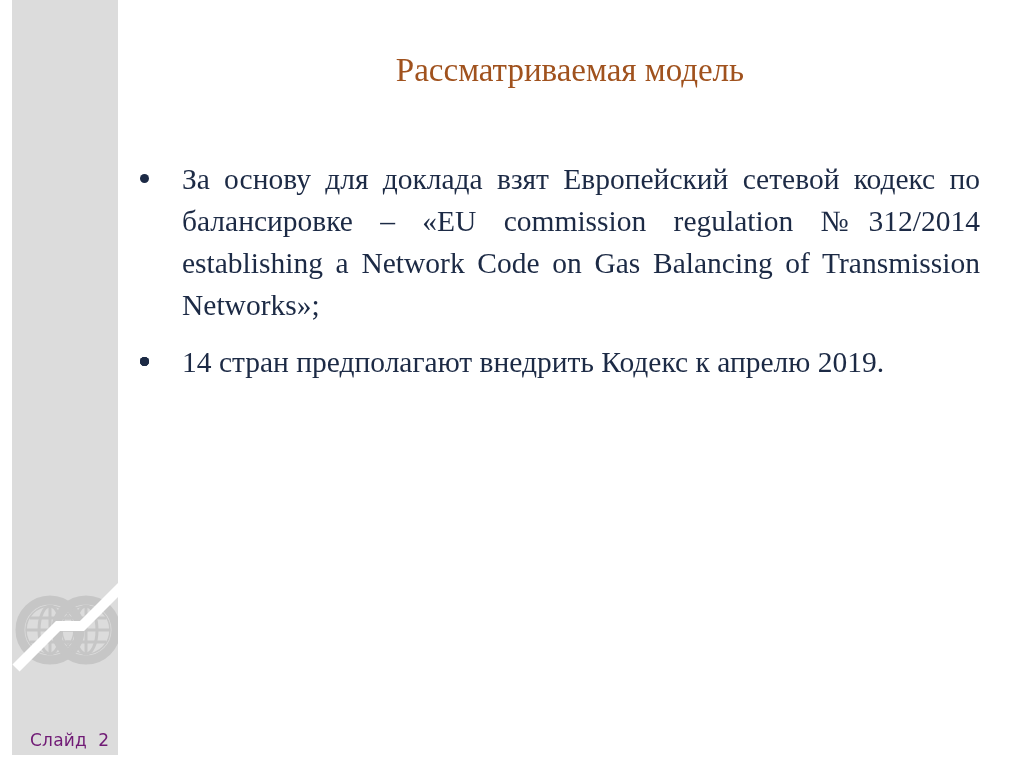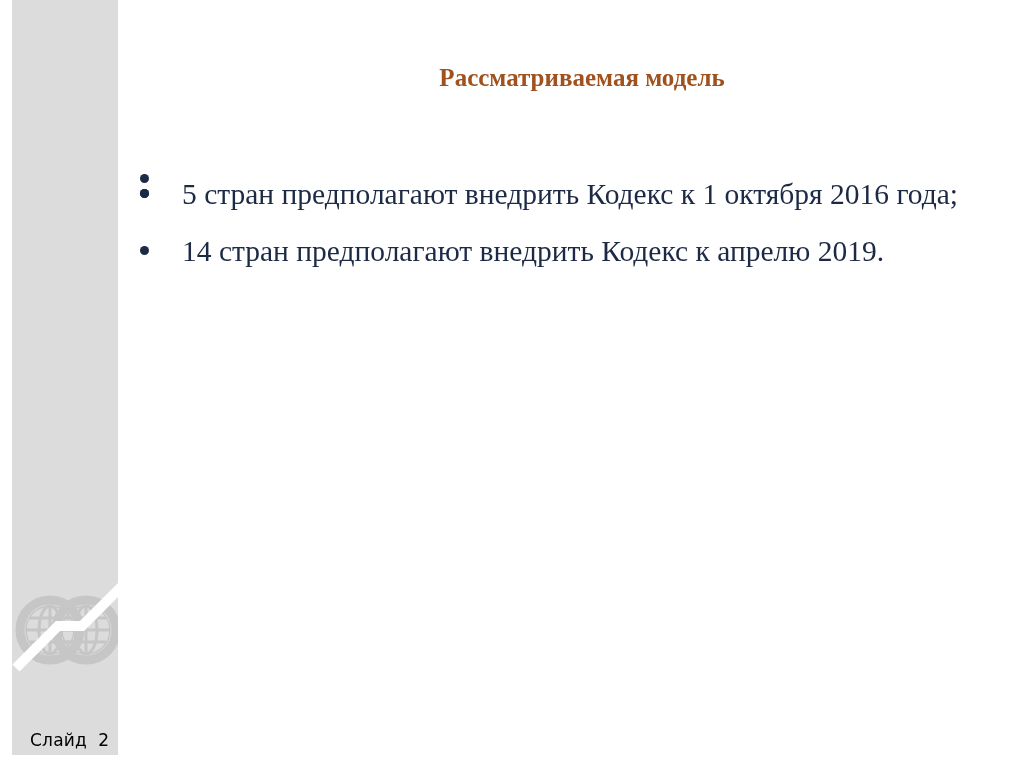--- a/index.html
+++ b/index.html
@@ -30,35 +30,35 @@
       top: 582px;
       width: 106px;
       height: 96px;
     }
     .slide-number {
       position: absolute;
       left: 30px;
       top: 730px;
       font-family: "DejaVu Sans", sans-serif;
       font-size: 17px;
-      color: #000000;
+      color: #701a75;
       letter-spacing: 0.2px;
       white-space: pre;
     }
     .title {
       position: absolute;
       left: 200px;
       top: 48px;
       width: 732px;
       text-align: center;
       font-family: "Liberation Serif", serif;
-      font-weight: bold;
-      font-size: 25px;
+      font-weight: normal;
+      font-size: 33px;
       color: #a0521e;
-      margin: 16px;
+      margin: 4px;
     }
     .bullets {
       position: absolute;
       left: 140px;
       top: 158px;
       width: 840px;
       margin: 0;
       padding: 0;
       list-style: none;
       font-family: "Liberation Serif", serif;
@@ -112,27 +112,27 @@
     <polyline points="4,86 46,44 70,44 114,0" fill="none" stroke="#ffffff" stroke-width="10" stroke-linejoin="miter"></polyline>
   </svg>
 
   <div class="slide-number">Слайд  2</div>
 
   <h1 class="title">Рассматриваемая модель</h1>
 
   <ul class="bullets">
     <li class="bullet-item">
       <span class="dot"></span>
+      <span>За основу для доклада взят Европейский сетевой кодекс по балансировке – «EU commission regulation №312/2014 establishing a Network Code on Gas Balancing of Transmission Networks»;</span>
     </li>
     <li class="bullet-item">
       <span class="dot"></span>
     </li>
     <li class="bullet-item">
       <span class="dot"></span>
-      <span>5 стран предполагают внедрить Кодекс к 1 октября 2016 года;</span>
     </li>
     <li class="bullet-item">
       <span class="dot"></span>
       <span>14 стран предполагают внедрить Кодекс к апрелю 2019.</span>
     </li>
   </ul>
 
 </div>
 
 </body></html>

